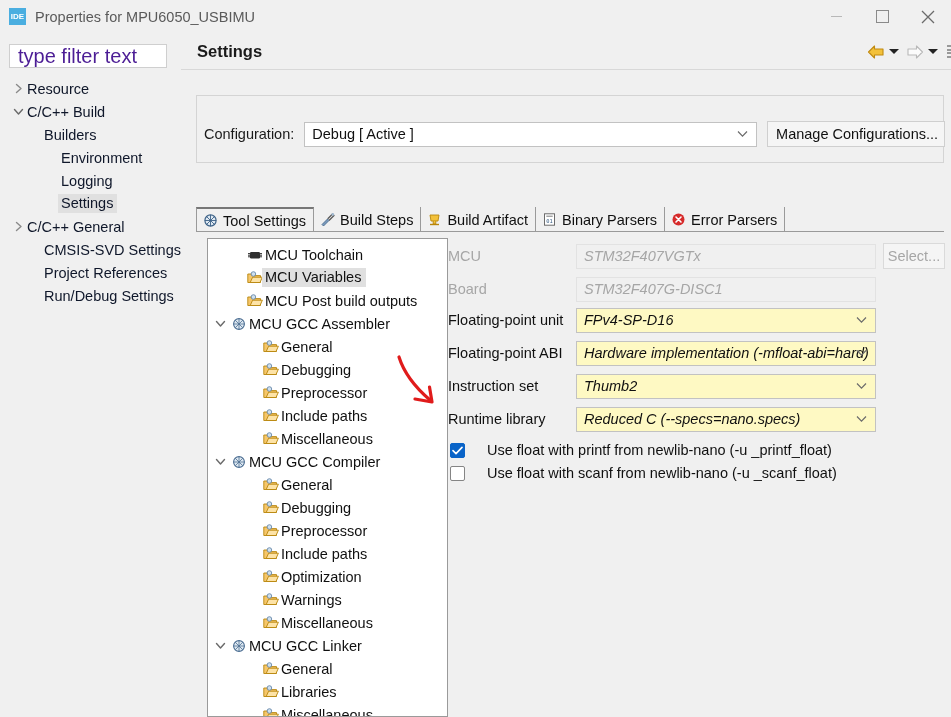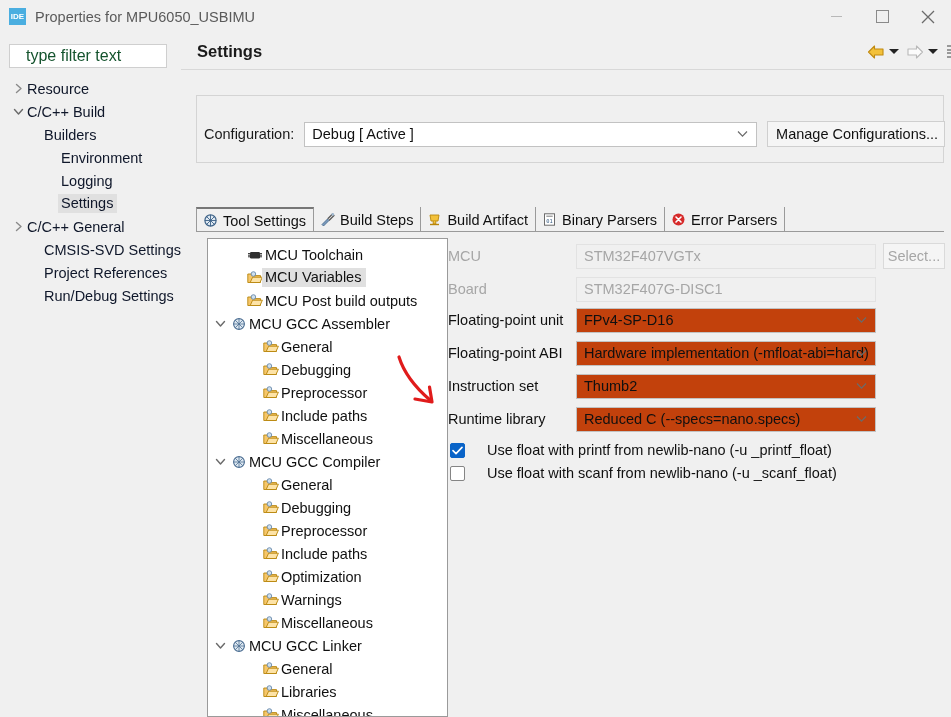--- a/index.html
+++ b/index.html
@@ -66,23 +66,23 @@
   }
   .filter-box {
     position: absolute; left: 9px; top: 11px;
     width: 158px; height: 24px;
     background: #ffffff;
     border: 1px solid #cfcfcf;
     box-sizing: border-box;
     display: flex; align-items: center;
   }
   .filter-box span {
-    margin-left: 16px;
-    font-size: 16px;
-    color: #14532d;
+    margin-left: 8px;
+    font-size: 20px;
+    color: #4c1d95;
   }
   .tree {
     position: absolute; left: 0; top: 44px;
     width: 181px;
   }
   .tree-row {
     height: 23px;
     display: flex; align-items: center;
     font-size: 14.5px;
     color: #0f172a;
@@ -276,36 +276,37 @@
   }
   .flabel {
     width: 128px; flex: 0 0 128px;
     font-size: 14.5px;
     color: #101010;
     white-space: nowrap;
   }
   .flabel.dim { color: #a6a6a6; }
   .ffield {
     width: 300px; height: 25px;
-    background: #c2410c;
+    background: #fef9c3;
     border: 1px solid #c2c2c2;
     box-sizing: border-box;
     display: flex; align-items: center;
     position: relative;
   }
   .ffield.readonly {
     background: #f0f0f0;
     border: 1px solid #e2e2e2;
   }
   .ffield .val {
     margin-left: 7px;
     font-size: 14.5px;
     color: #101010;
     white-space: nowrap;
     overflow: hidden;
+    font-style: italic;
   }
   .ffield.readonly .val { color: #a6a6a6; }
   .sel-btn {
     margin-left: 7px;
     width: 62px; height: 26px;
     background: #f5f5f5;
     border: 1px solid #dadada;
     box-sizing: border-box;
     display: flex; align-items: center; justify-content: center;
     font-size: 14.5px;

